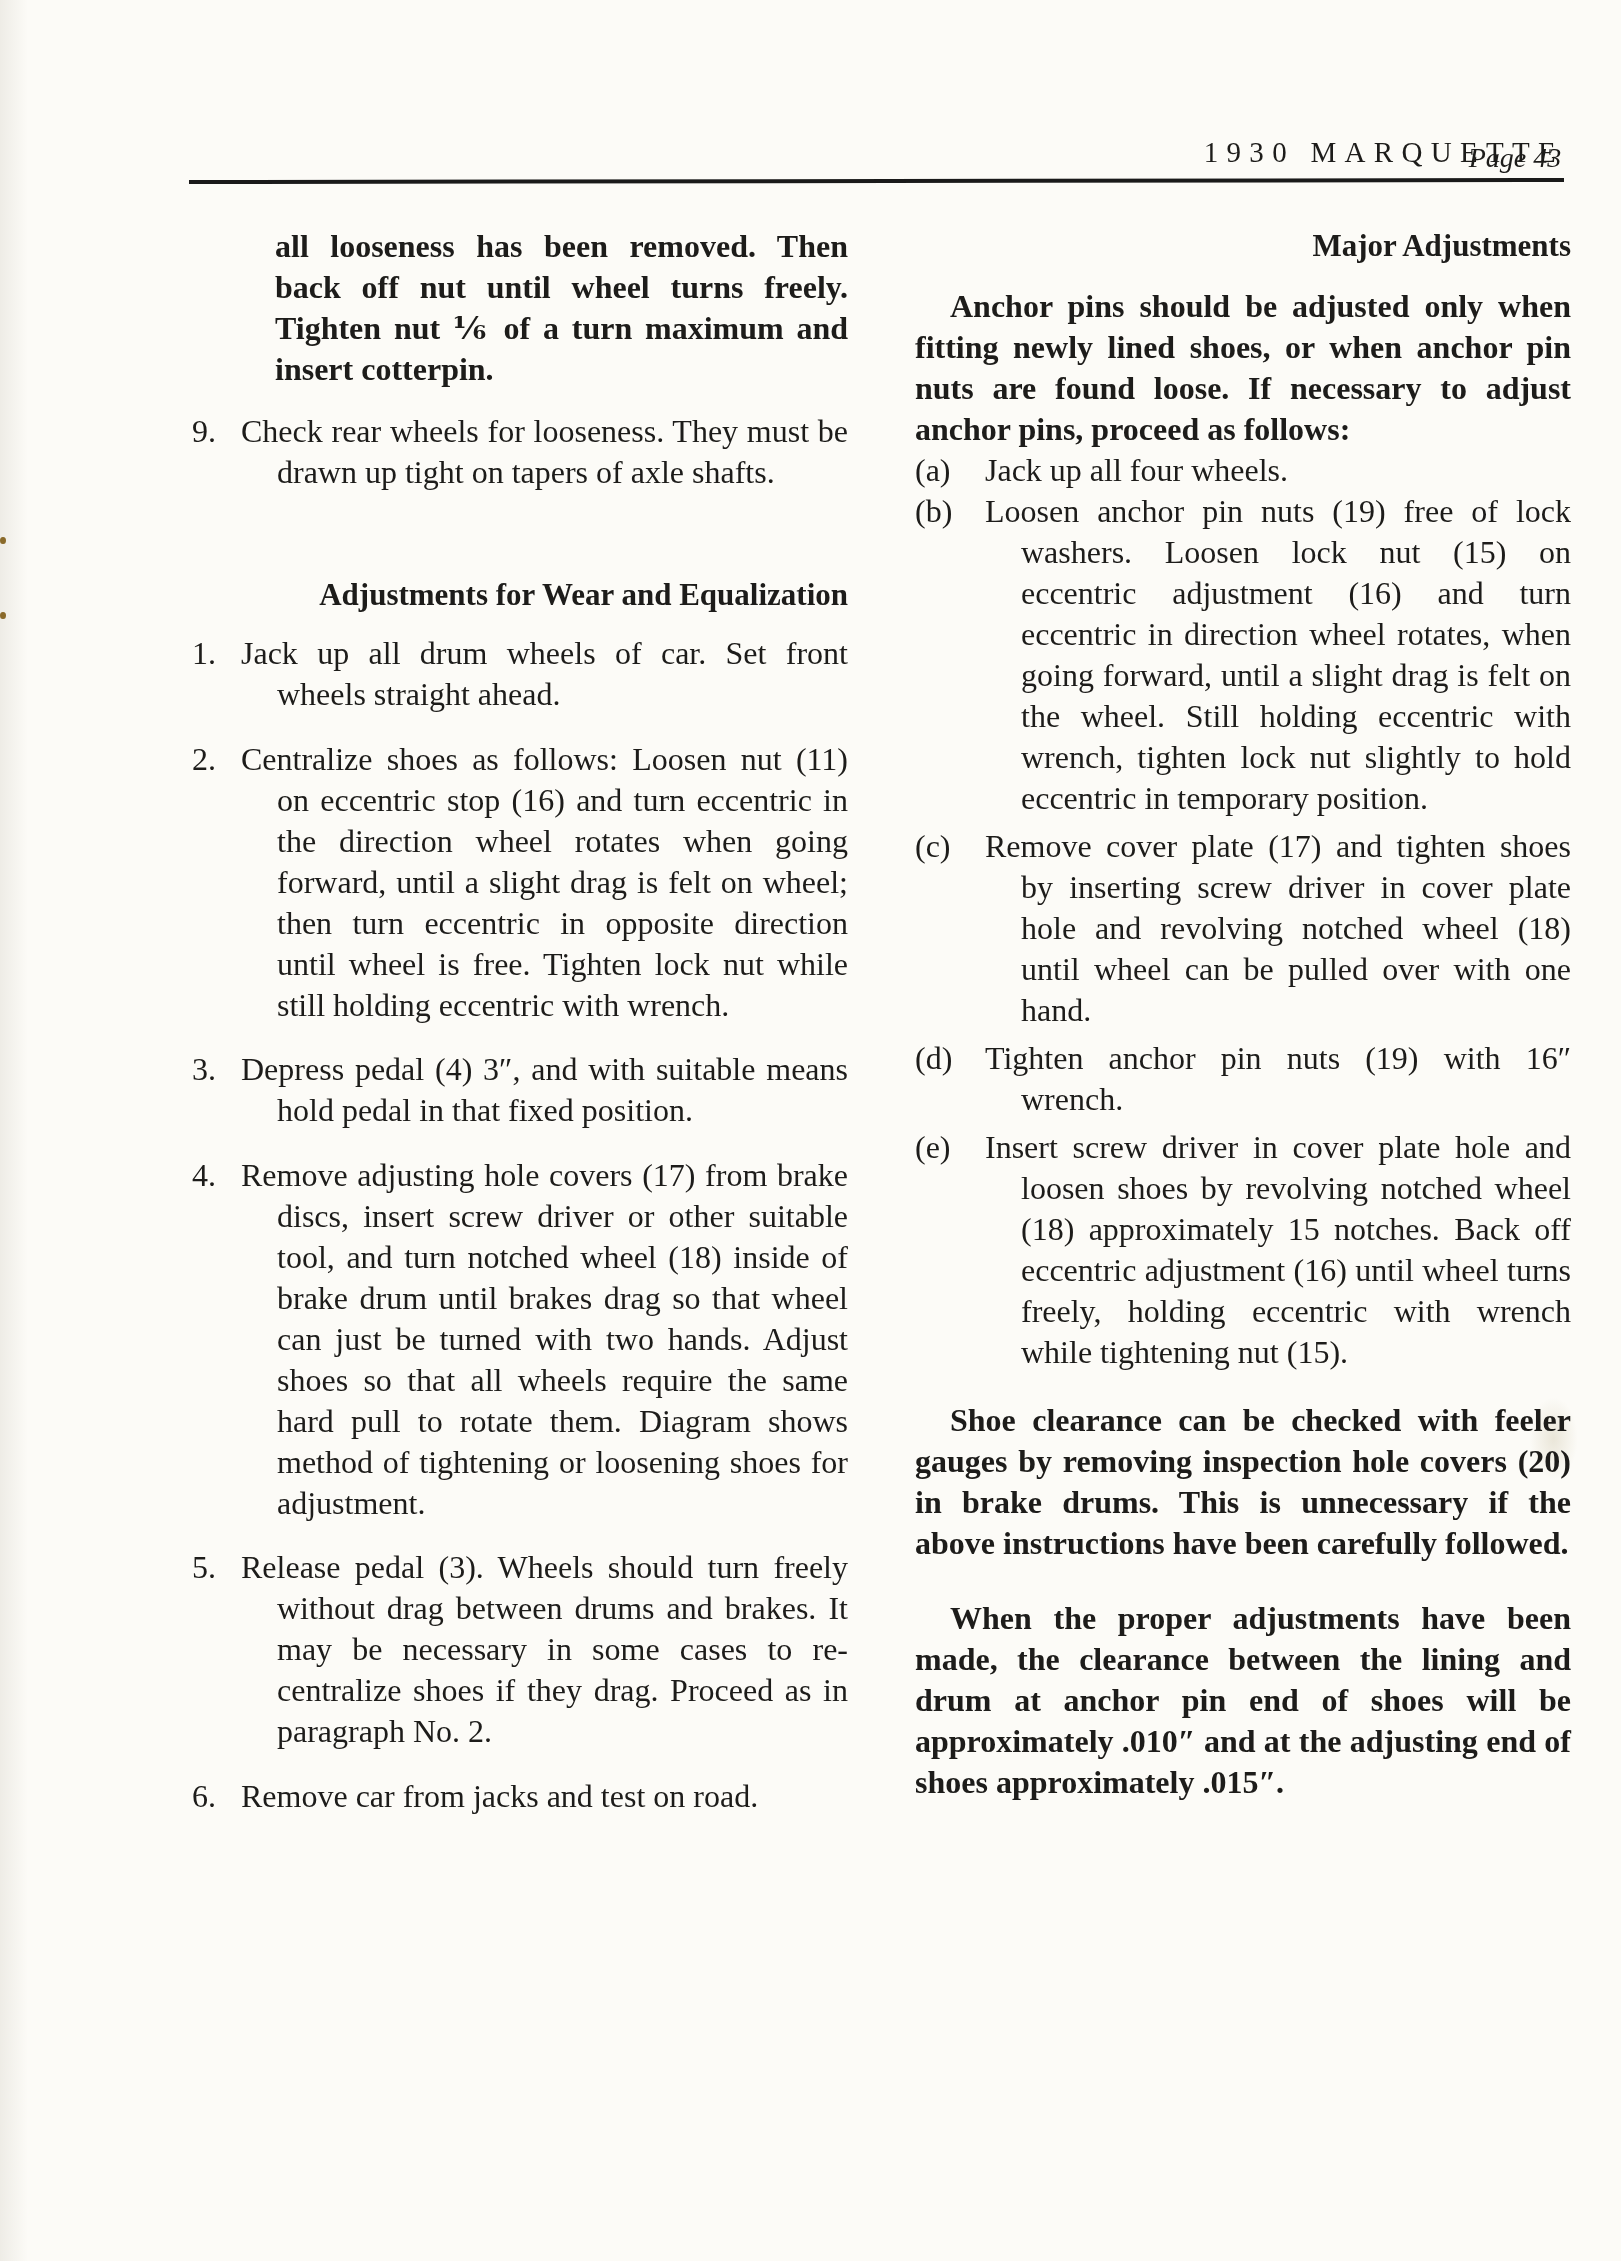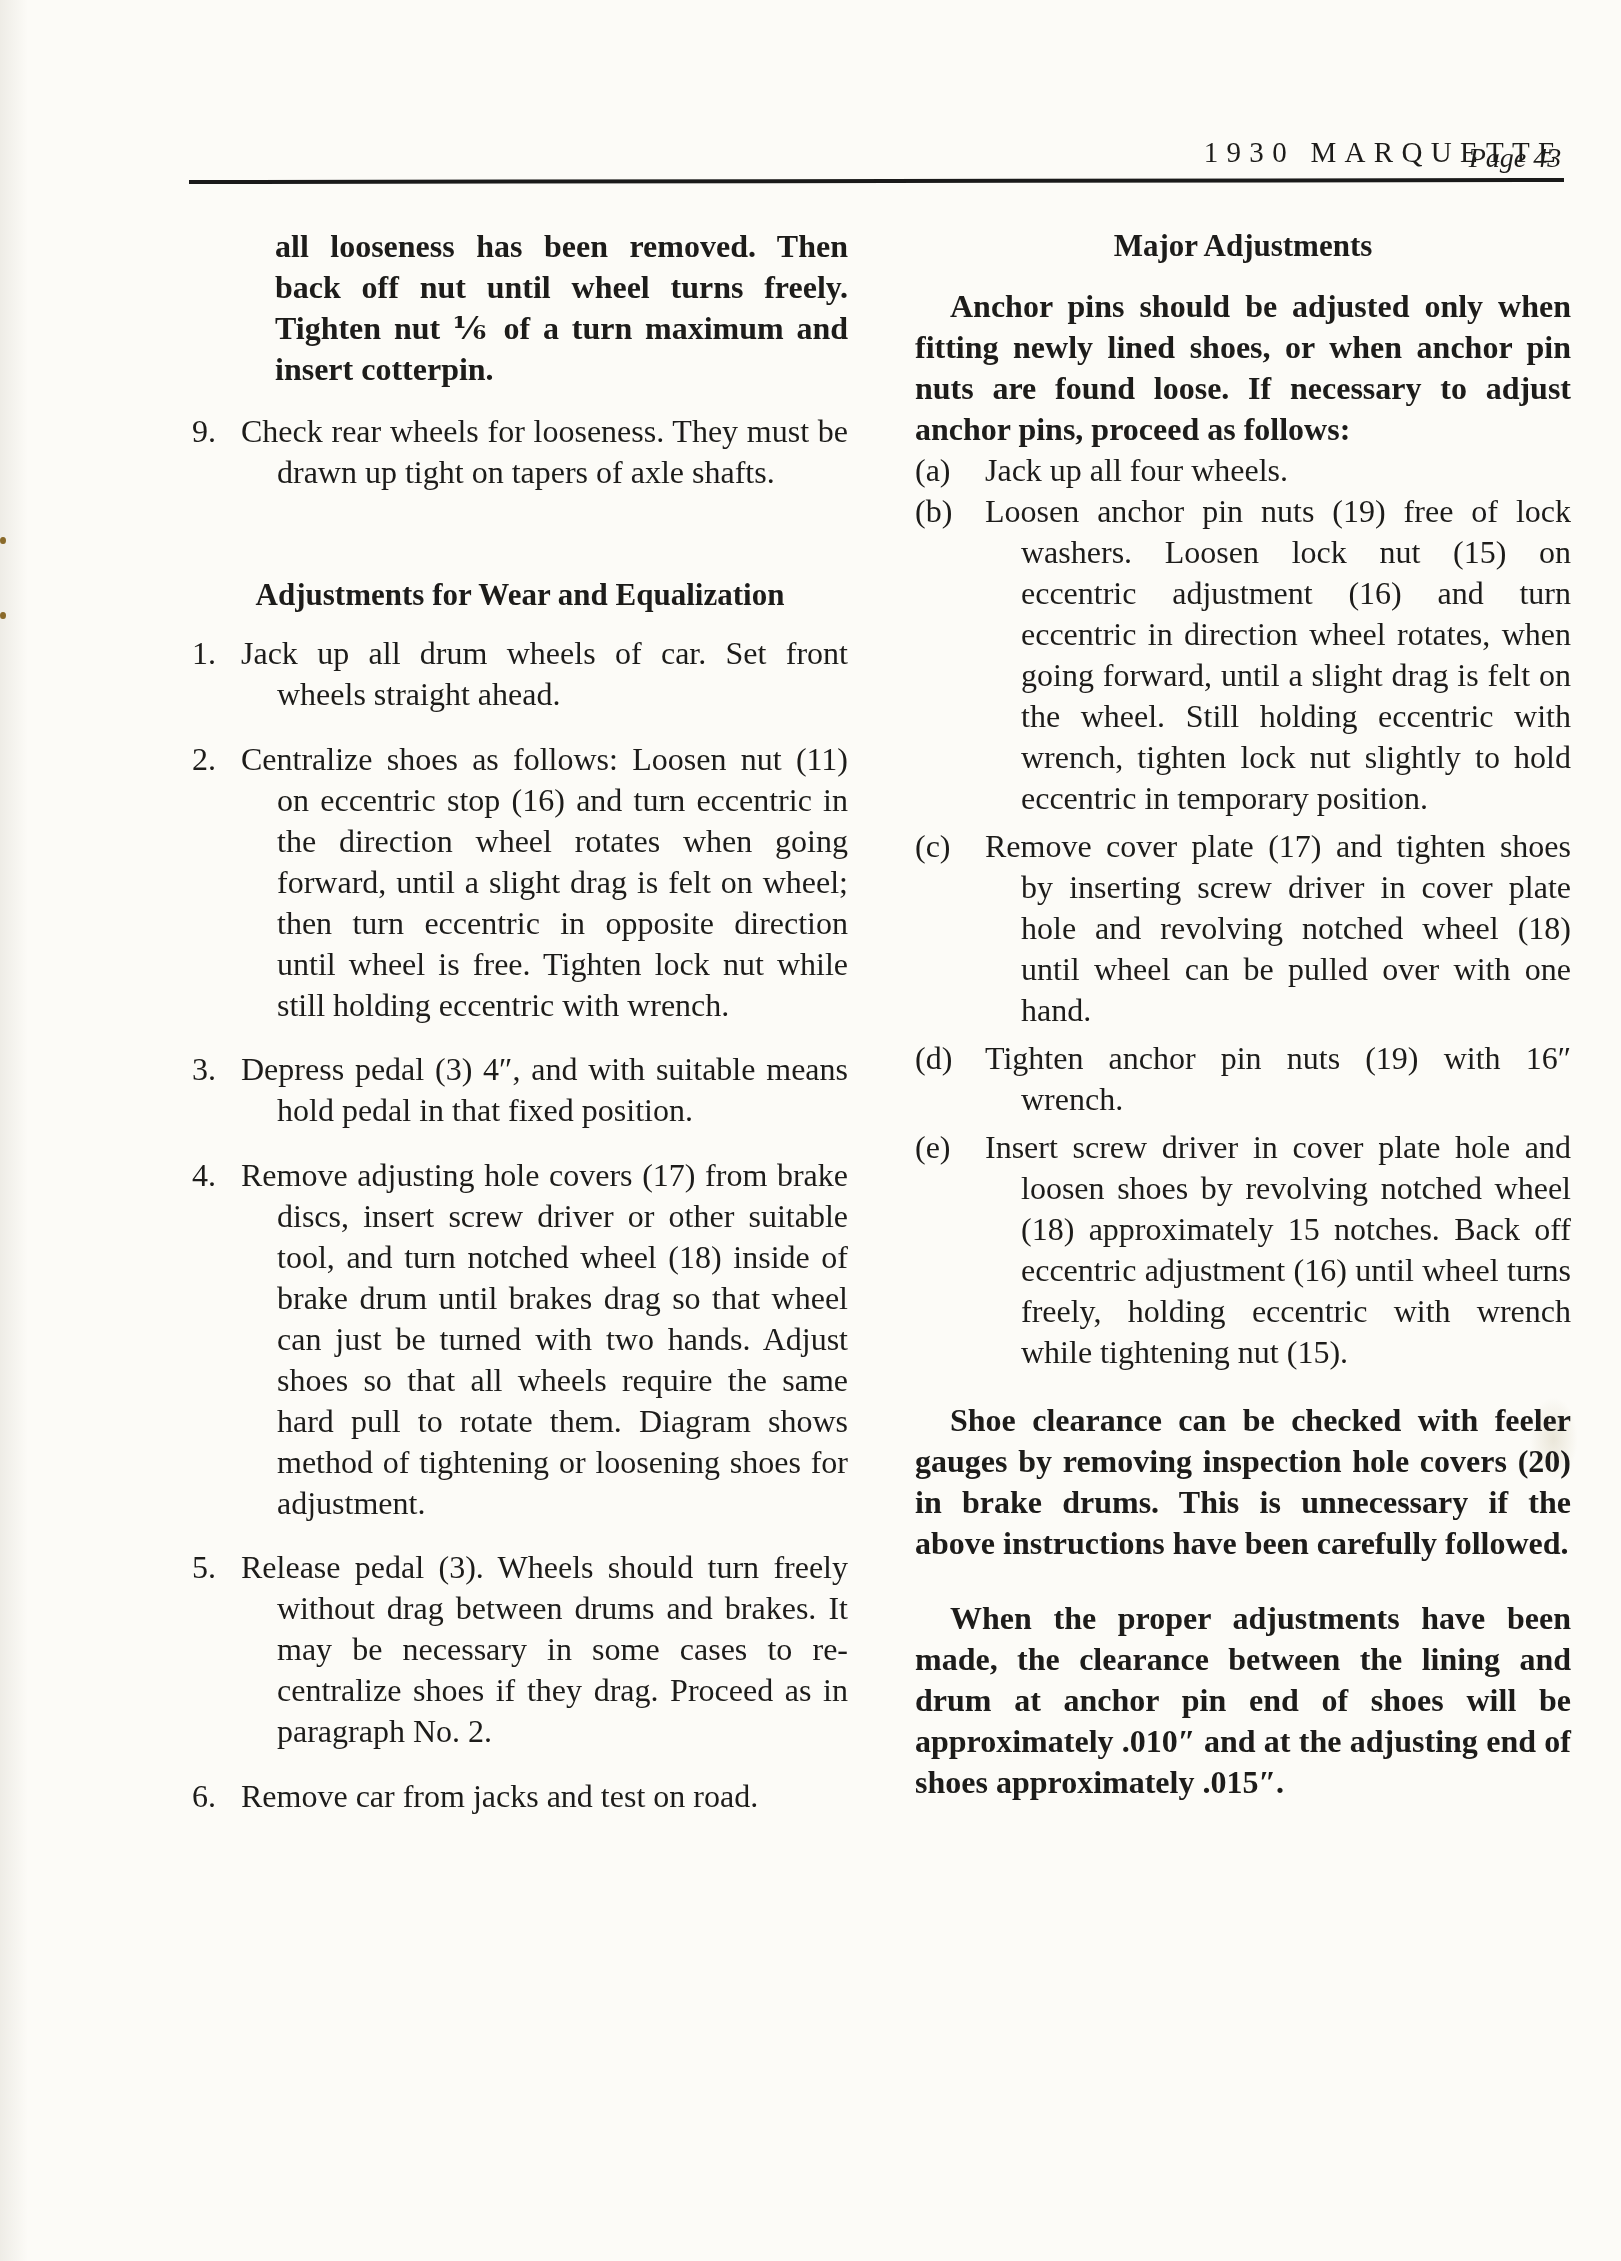--- a/index.html
+++ b/index.html
@@ -27,21 +27,21 @@
     position: absolute; left: 189px; top: 179px; width: 1375px; height: 3.5px;
     background: #1a1a1a; transform: rotate(-0.09deg);
   }
   .col {
     position: absolute; top: 226px; font-size: 32px; line-height: 41px;
   }
   .col-left { left: 192px; width: 656px; }
   .col-right { left: 915px; width: 656px; }
   p { margin: 0; text-align: justify; font-weight: bold; }
   .cont { padding-left: 83px; }
-  .heading { font-weight: bold; font-size: 31px; line-height: 40px; text-align: center; }
+  .heading { font-weight: bold; font-size: 31px; line-height: 40px; text-align: right; }
   .item { display: block; text-align: justify; padding-left: 85px; text-indent: -85px; }
   .item .num { display: inline-block; width: 49px; text-indent: 0; }
   .sub { display: block; text-align: justify; padding-left: 106px; text-indent: -106px; }
   .sub .lbl { display: inline-block; width: 70px; text-indent: 0; }
   .indent-p { text-indent: 35px; margin-top: 13px; }
   .gap-s { height: 21px; }
   .gap-m { height: 23.6px; }
   .gap-l { height: 82px; }
   .gap-h { height: 18px; }
   .gap-xs { height: 7px; }
@@ -69,21 +69,21 @@
   <p class="cont">all looseness has been removed. Then back off nut until wheel turns freely. Tighten nut ⅙ of a turn maximum and insert cotterpin.</p>
   <div class="gap-s"></div>
   <div class="item"><span class="num">9.</span><span>Check rear wheels for looseness. They must be drawn up tight on tapers of axle shafts.</span></div>
   <div class="gap-l"></div>
   <p class="heading">Adjustments for Wear and Equalization</p>
   <div class="gap-h"></div>
   <div class="item"><span class="num">1.</span><span>Jack up all drum wheels of car. Set front wheels straight ahead.</span></div>
   <div class="gap-m"></div>
   <div class="item"><span class="num">2.</span><span>Centralize shoes as follows: Loosen nut (11) on eccentric stop (16) and turn eccentric in the direction wheel rotates when going forward, until a slight drag is felt on wheel; then turn eccentric in opposite direction until wheel is free. Tighten lock nut while still holding eccentric with wrench.</span></div>
   <div class="gap-m"></div>
-  <div class="item"><span class="num">3.</span><span>Depress pedal (3) 4″, and with suitable means hold pedal in that fixed position.</span></div>
+  <div class="item"><span class="num">3.</span><span>Depress pedal (4) 3″, and with suitable means hold pedal in that fixed position.</span></div>
   <div class="gap-m"></div>
   <div class="item"><span class="num">4.</span><span>Remove adjusting hole covers (17) from brake discs, insert screw driver or other suitable tool, and turn notched wheel (18) inside of brake drum until brakes drag so that wheel can just be turned with two hands. Adjust shoes so that all wheels require the same hard pull to rotate them. Diagram shows method of tightening or loosening shoes for adjustment.</span></div>
   <div class="gap-m"></div>
   <div class="item"><span class="num">5.</span><span>Release pedal (3). Wheels should turn freely without drag between drums and brakes. It may be necessary in some cases to re-centralize shoes if they drag. Proceed as in paragraph No. 2.</span></div>
   <div class="gap-m"></div>
   <div class="item"><span class="num">6.</span><span>Remove car from jacks and test on road.</span></div>
 </div>
 
 <div class="col col-right">
   <p class="heading">Major Adjustments</p>

